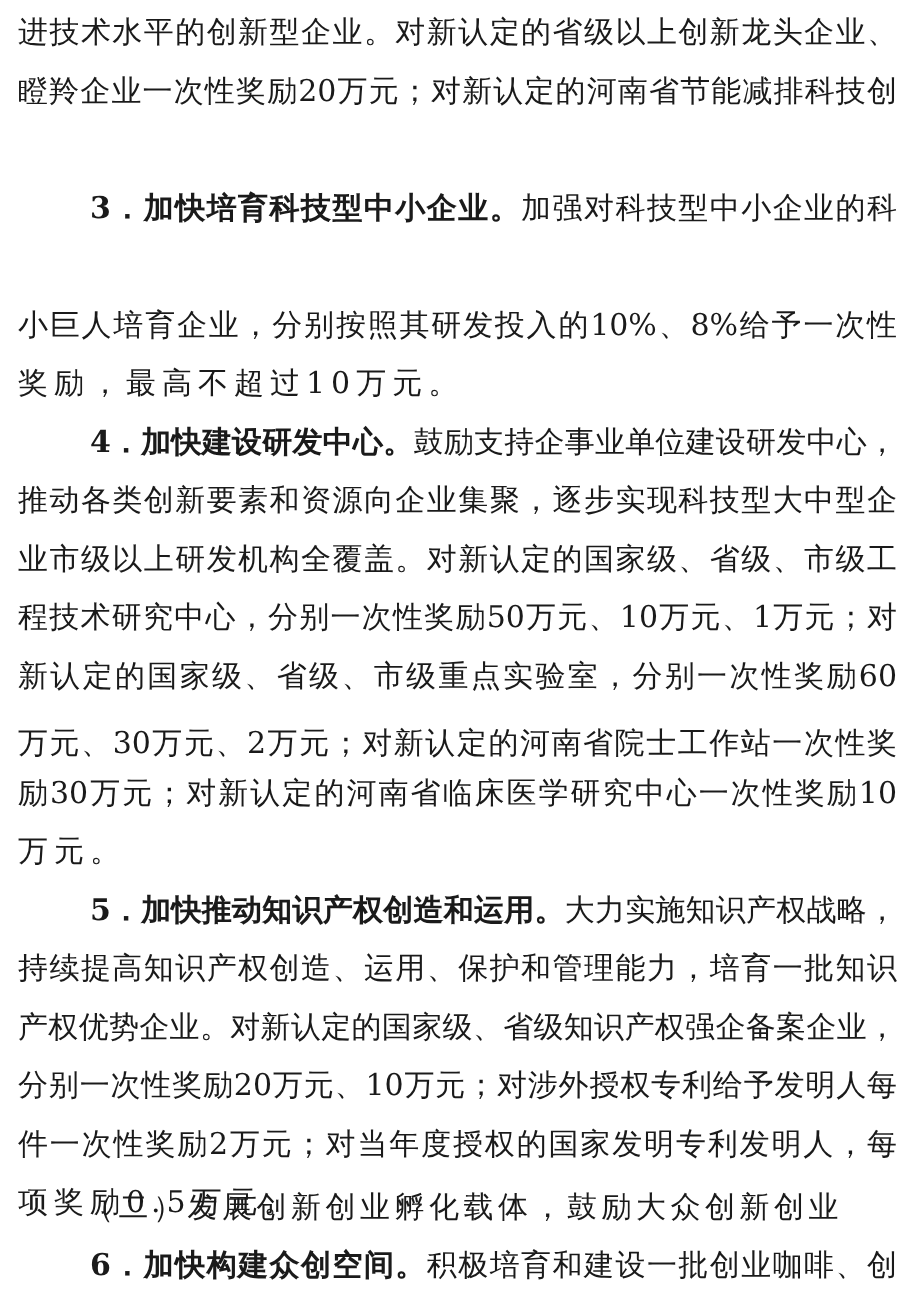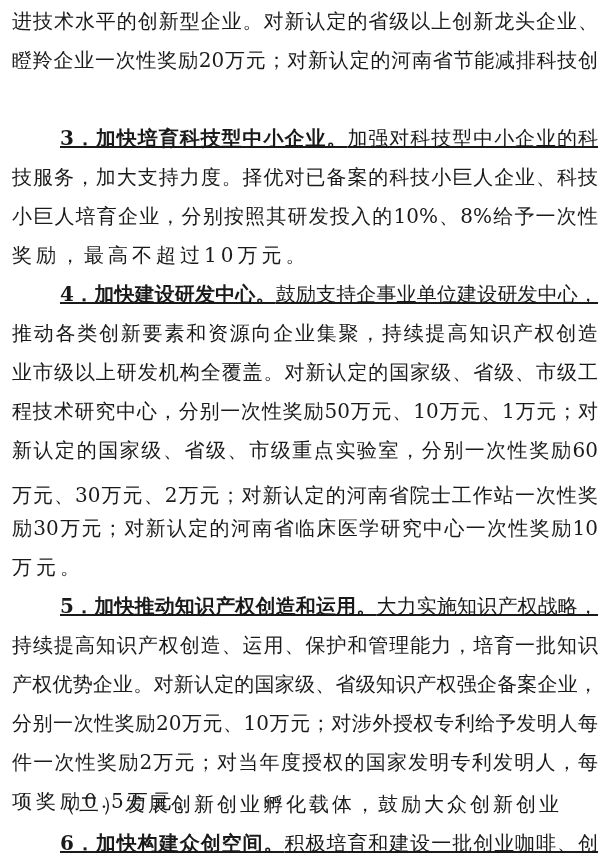--- a/index.html
+++ b/index.html
@@ -34,45 +34,43 @@
     text-align-last: justify;
     overflow: hidden;
   }
   .line.last {
     text-align-last: left;
     letter-spacing: 4px;
   }
   .line.indent {
     left: 60px;
     width: 538px;
-    text-decoration: underline;
   }
   .b {
     font-weight: bold;
   }
 </style>
 </head>
 <body>
 
 <div class="page" data-name="document-page">
 
   <div class="line" style="top:2px" data-name="paragraph-line">进技术水平的创新型企业。对新认定的省级以上创新龙头企业、</div>
   <div class="line" style="top:41px" data-name="paragraph-line">瞪羚企业一次性奖励20万元；对新认定的河南省节能减排科技创</div>
 
   <div class="line indent" style="top:119px" data-name="item-3-first-line">
     <span class="b" data-name="item-3-title">3．加快培育科技型中小企业。</span><span data-name="item-3-text">加强对科技型中小企业的科</span>
   </div>
-  <div class="line" style="top:158px" data-name="paragraph-line">技服务，加大支持力度。择优对已备案的科技小巨人企业、科技</div>
   <div class="line" style="top:197px" data-name="paragraph-line">小巨人培育企业，分别按照其研发投入的10%、8%给予一次性</div>
   <div class="line last" style="top:236px" data-name="paragraph-line">奖励，最高不超过10万元。</div>
 
   <div class="line indent" style="top:275px" data-name="item-4-first-line">
     <span class="b" data-name="item-4-title">4．加快建设研发中心。</span><span data-name="item-4-text">鼓励支持企事业单位建设研发中心，</span>
   </div>
-  <div class="line" style="top:314px" data-name="paragraph-line">推动各类创新要素和资源向企业集聚，持续提高知识产权创造</div>
+  <div class="line" style="top:314px" data-name="paragraph-line">推动各类创新要素和资源向企业集聚，逐步实现科技型大中型企</div>
   <div class="line" style="top:353px" data-name="paragraph-line">业市级以上研发机构全覆盖。对新认定的国家级、省级、市级工</div>
   <div class="line" style="top:392px" data-name="paragraph-line">程技术研究中心，分别一次性奖励50万元、10万元、1万元；对</div>
   <div class="line" style="top:431px" data-name="paragraph-line">新认定的国家级、省级、市级重点实验室，分别一次性奖励60</div>
   <div class="line" style="top:476px" data-name="paragraph-line">万元、30万元、2万元；对新认定的河南省院士工作站一次性奖</div>
   <div class="line" style="top:509px" data-name="paragraph-line">励30万元；对新认定的河南省临床医学研究中心一次性奖励10</div>
   <div class="line last" style="top:548px" data-name="paragraph-line">万元。</div>
 
   <div class="line indent" style="top:587px" data-name="item-5-first-line">
     <span class="b" data-name="item-5-title">5．加快推动知识产权创造和运用。</span><span data-name="item-5-text">大力实施知识产权战略，</span>
   </div>

